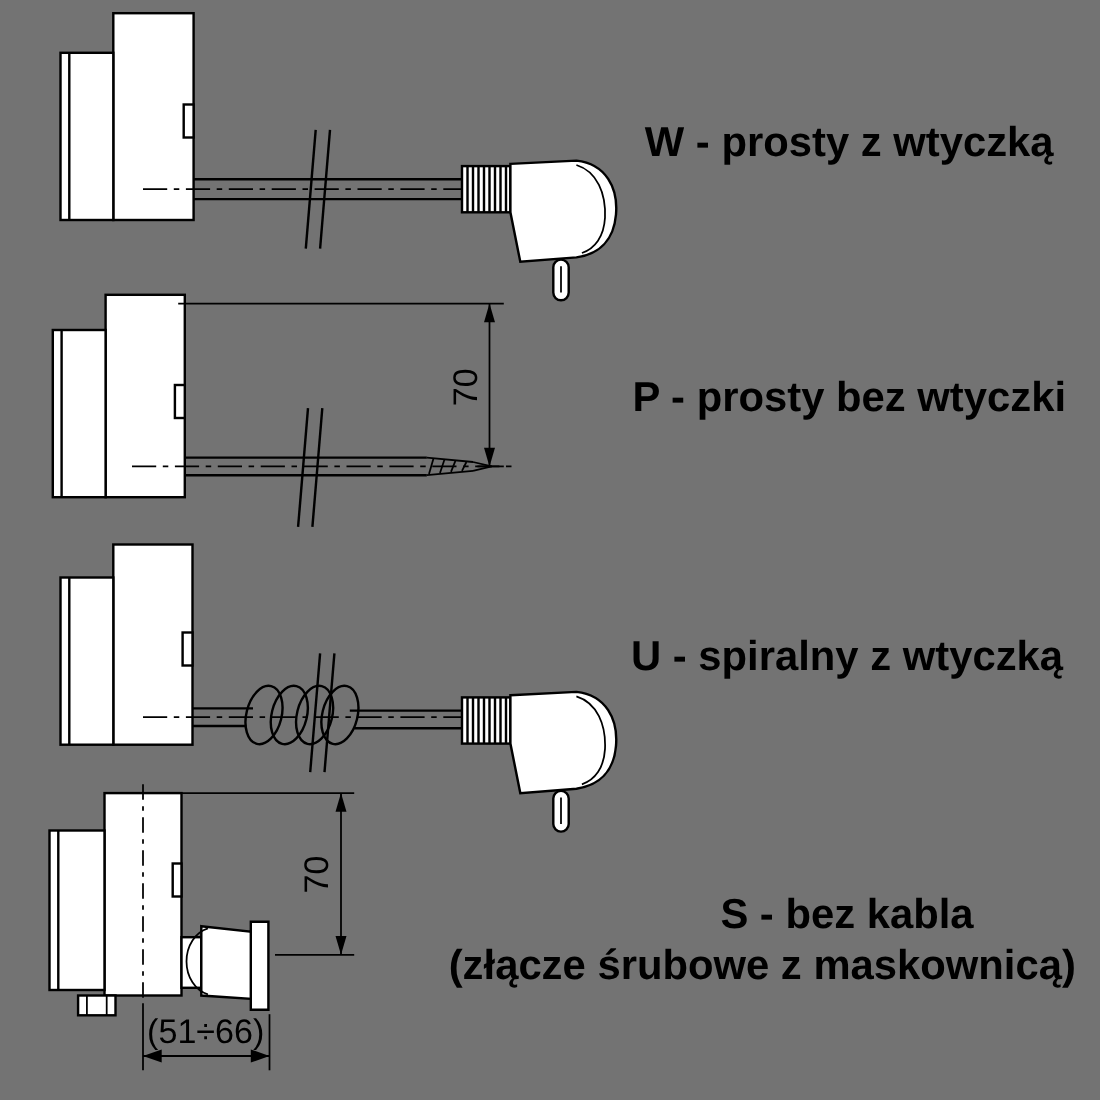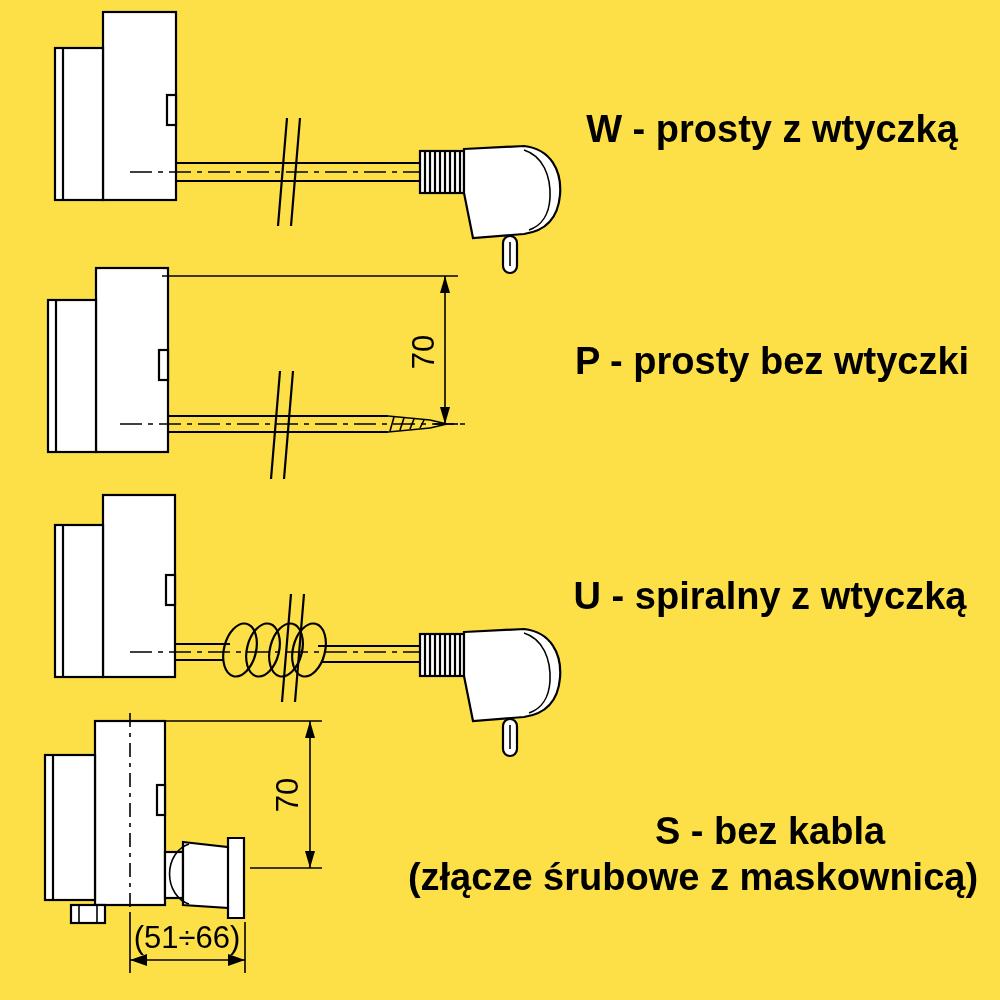--- a/index.html
+++ b/index.html
@@ -1,16 +1,16 @@
 <!DOCTYPE html>
 <html><head>
 <meta charset="utf-8">
 <style>
   html,body{margin:0;padding:0;background:#fff;}
-  .canvas{position:relative;width:1000px;height:1000px;background:#fde047;overflow:hidden;
+  .canvas{position:relative;width:1000px;height:1000px;background:#737373;overflow:hidden;
           font-family:"Liberation Sans",sans-serif;}
   svg{position:absolute;left:0;top:0;}
   .ln{stroke:#000;stroke-width:2.2;fill:none;}
   .thin{stroke:#000;stroke-width:1.6;fill:none;}
   .fw{stroke:#000;stroke-width:2.2;fill:#ffffff;}
   .arrow{fill:#000;stroke:none;}
   .cl{stroke:#000;stroke-width:1.6;fill:none;stroke-dasharray:22 6 5 6;}
   .dash{stroke:#000;stroke-width:1.6;fill:none;stroke-dasharray:14 6 4 6;}
   .lbl{font-family:"Liberation Sans",sans-serif;font-weight:bold;font-size:38px;fill:#000;}
   .dim{font-family:"Liberation Sans",sans-serif;font-size:31px;fill:#000;}

